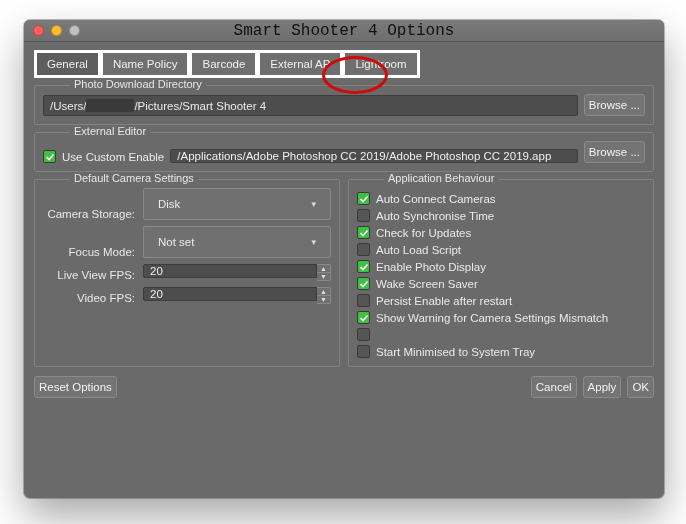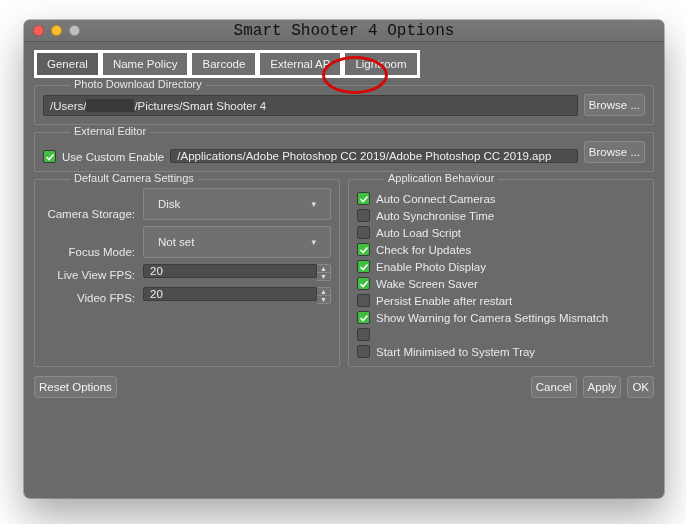--- a/index.html
+++ b/index.html
@@ -139,30 +139,30 @@
                   <path d="M1.5 5 L4 7.5 L8.5 2.5" stroke="#fff" stroke-width="1.6" fill="none"></path>
                 </svg>
               </span>
               <span>Auto Connect Cameras</span>
             </div>
             <div class="row">
               <span class="check"></span>
               <span>Auto Synchronise Time</span>
             </div>
             <div class="row">
+              <span class="check on">
+                <svg viewBox="0 0 10 10">
+                  <path d="M1.5 5 L4 7.5 L8.5 2.5" stroke="#fff" stroke-width="1.6" fill="none"></path>
+                </svg>
+              </span>
+              <span>Check for Updates</span>
+            </div>
+            <div class="row">
               <span class="check"></span>
               <span>Auto Load Script</span>
-            </div>
-            <div class="row">
-              <span class="check on">
-                <svg viewBox="0 0 10 10">
-                  <path d="M1.5 5 L4 7.5 L8.5 2.5" stroke="#fff" stroke-width="1.6" fill="none"></path>
-                </svg>
-              </span>
-              <span>Check for Updates</span>
             </div>
             <div class="row">
               <span class="check on">
                 <svg viewBox="0 0 10 10">
                   <path d="M1.5 5 L4 7.5 L8.5 2.5" stroke="#fff" stroke-width="1.6" fill="none"></path>
                 </svg>
               </span>
               <span>Enable Photo Display</span>
             </div>
             <div class="row">

